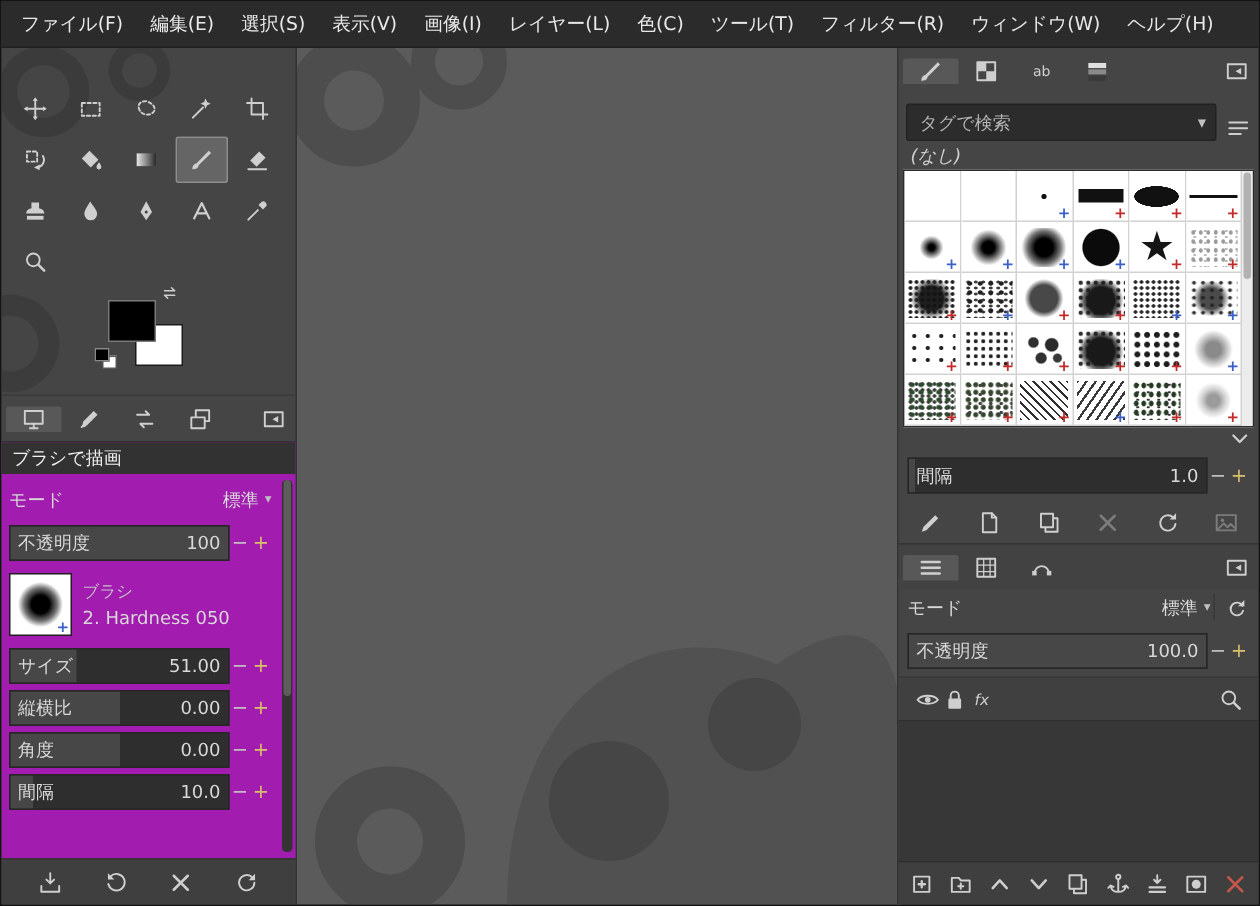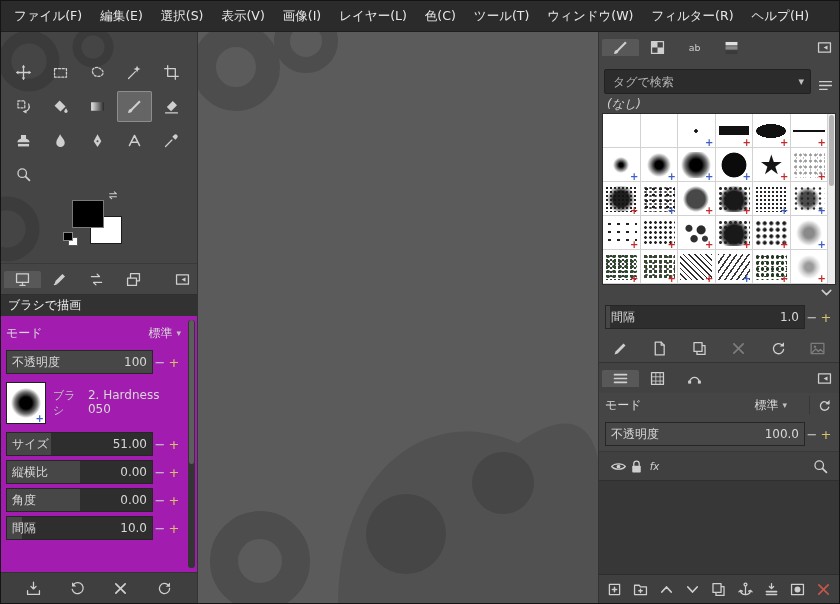--- a/index.html
+++ b/index.html
@@ -31,37 +31,37 @@
   .dock-tabs{height:30px;display:flex;align-items:center;padding:0 3px;border-top:1px solid #3a3a3a}
   .tabs-holder{display:flex;flex:1}
   .dock-tab{width:37px;display:flex;align-items:center;justify-content:center}
   .dock-tab.selected{background:#585858;border-radius:2px 2px 0 0}
   .dock-tab-menu{width:24px;display:flex;align-items:center;justify-content:center}
   .tool-options{flex:1;display:flex;flex-direction:column;background:#a21caf;border-top:1px solid #2f2f2f;min-height:0}
   .to-title{height:21px;line-height:21px;padding:0 7px;background:#323232;color:#f0f0f0}
   .to-body{flex:1;padding:5px 16px 0 5px;position:relative;overflow:hidden}
   .to-scrollbar{position:absolute;right:2px;top:4px;bottom:4px;width:7px;background:#343434;border-radius:3px}
   .to-thumb{position:absolute;left:1px;right:1px;top:0;height:58%;background:#5d5d5d;border-radius:3px;display:block}
-  .row-mode{height:24px;display:flex;align-items:center;gap:20px}
+  .row-mode{height:24px;display:flex;align-items:center;gap:0}
   .combo-value{margin-left:auto;display:flex;align-items:center;gap:4px}
   .chev{font-size:9px;color:#c0c0c0}
   .chev.big{font-size:11px}
   .spinscale-row{display:flex;align-items:center;height:22px;margin:6px 0}
   .spinscale{flex:1;position:relative;height:22px;background:#2e2e2e;border:1px solid #262626;overflow:hidden;
              display:flex;align-items:center;min-width:0}
   .ss-fill{position:absolute;left:0;top:0;bottom:0;background:#474747;display:block}
   .ss-label{position:relative;padding-left:5px;z-index:1;white-space:nowrap}
   .ss-value{position:relative;margin-left:auto;padding-right:5px;z-index:1}
   .sbtn{width:14px;text-align:center;font-size:13px;color:#c8c8c8;user-select:none}
   .brush-row{display:flex;gap:7px;align-items:center;height:48px;margin:2px 0}
   .brush-thumb{width:40px;height:40px;background:#fff;border:1px solid #1f1f1f;position:relative;display:flex;
                align-items:center;justify-content:center}
   .brush-thumb::after{content:"";width:30px;height:30px;
       background:radial-gradient(circle,#000 0 6px,rgba(0,0,0,.55) 11px,rgba(0,0,0,0) 15px)}
-  .brush-meta{display:flex;flex-direction:row;gap:3px;min-width:0}
+  .brush-meta{display:flex;flex-direction:column;gap:3px;min-width:0}
   .brush-meta .small{font-size:11px;color:#c2c2c2}
   .left-footer{height:30px;border-top:1px solid #333;display:flex;align-items:center;
                justify-content:space-evenly;background:#3f3f3f}
   
   .canvas{position:absolute;left:197px;top:30px;width:403px;bottom:0;background:#5b5b5b;overflow:hidden}
   
   .right-panel{position:absolute;right:0;top:30px;width:240px;bottom:0;background:#454545;
                border-left:1px solid #333;display:flex;flex-direction:column}
   .search-row{height:30px;display:flex;align-items:flex-end;padding:2px 5px;gap:5px}
   .search-box{flex:1;display:flex;align-items:center;background:#2c2c2c;border:1px solid #222;
@@ -128,22 +128,22 @@
 
   <div class="menubar">
       <div class="menu-item">ファイル(F)</div>
       <div class="menu-item">編集(E)</div>
       <div class="menu-item">選択(S)</div>
       <div class="menu-item">表示(V)</div>
       <div class="menu-item">画像(I)</div>
       <div class="menu-item">レイヤー(L)</div>
       <div class="menu-item">色(C)</div>
       <div class="menu-item">ツール(T)</div>
+      <div class="menu-item">フィルター(R)</div>
       <div class="menu-item">ウィンドウ(W)</div>
-      <div class="menu-item">フィルター(R)</div>
       <div class="menu-item">ヘルプ(H)</div>
     </div>
 
   <div class="left-panel">
     <div class="toolbox-area">
       <div class="tool-grid">
           <div class="tool-btn">
             <span>
               <svg width="17" height="17" viewBox="0 0 20 20" fill="none" stroke="#cfcfcf" stroke-width="1.5" stroke-linecap="round" stroke-linejoin="round">
                 <path d="M10 2.5v15M2.5 10h15"></path>

